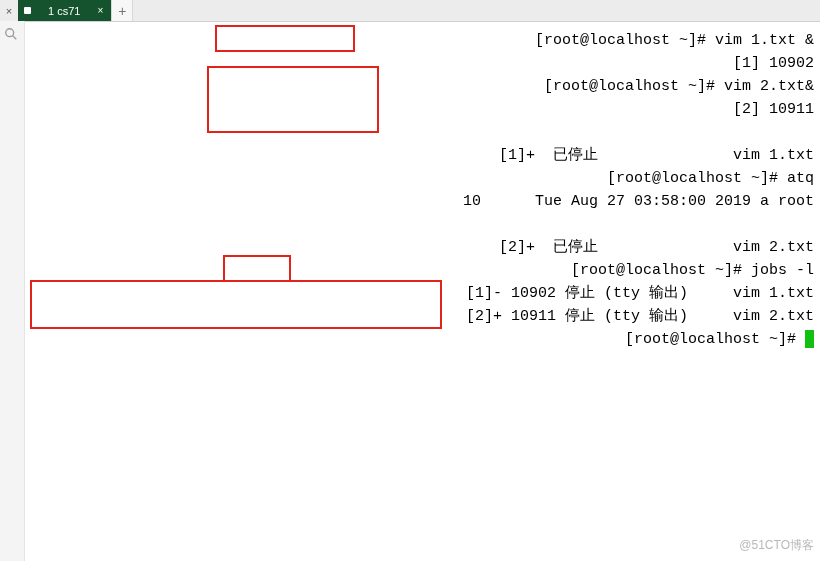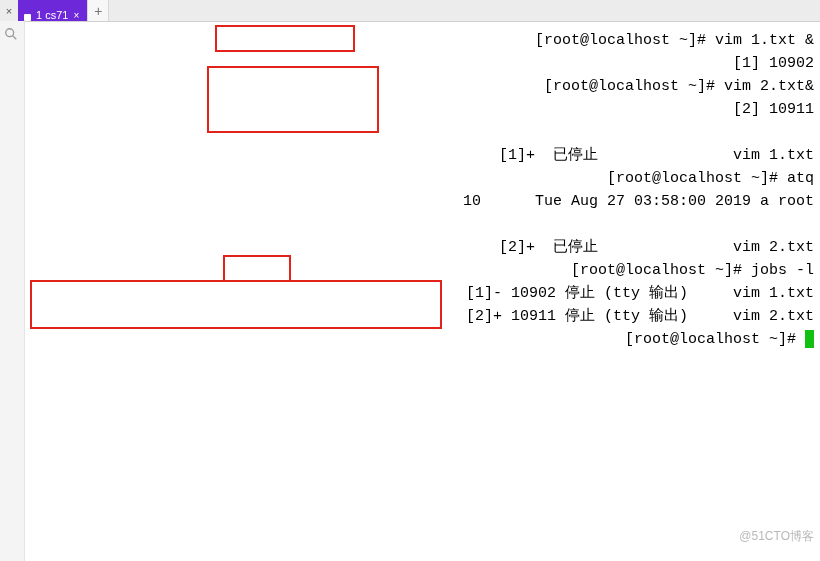--- a/index.html
+++ b/index.html
@@ -25,25 +25,25 @@
   .tabbar .close-x {
     width: 18px;
     display: flex;
     align-items: center;
     justify-content: center;
     color: #555;
     cursor: pointer;
   }
   .tab {
     display: flex;
-    align-items: flex-end;
+    align-items: center;
     padding: 0 8px 0 6px;
-    background: #6d28d9;
+    background: #14532d;
     color: #ffffff;
-    gap: 5px;
+    gap: 17px;
     cursor: pointer;
   }
   .tab .dot {
     width: 7px;
     height: 7px;
     background: #ffffff;
     border-radius: 1px;
   }
   .tab .tab-x {
     color: #fff;
@@ -102,21 +102,21 @@
   }
   .hl-box {
     position: absolute;
     border: 2px solid #e2231a;
     box-sizing: border-box;
     pointer-events: none;
   }
   .watermark {
     position: absolute;
     right: 6px;
-    bottom: 16px;
+    bottom: 7px;
     color: #b9b9b9;
     font-family: Arial, sans-serif;
     font-size: 12px;
   }
 </style>
 </head>
 <body>
 
 <div class="tabbar">
   <div class="close-x">×</div>

